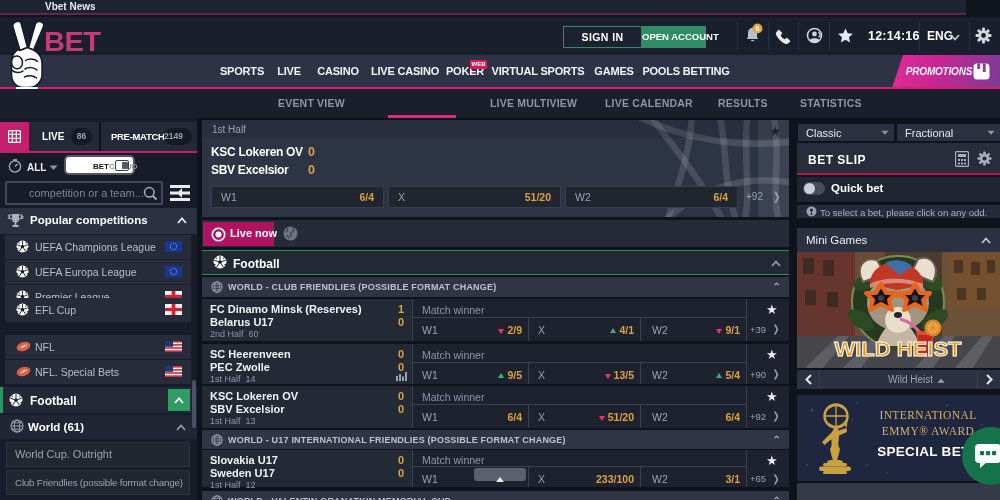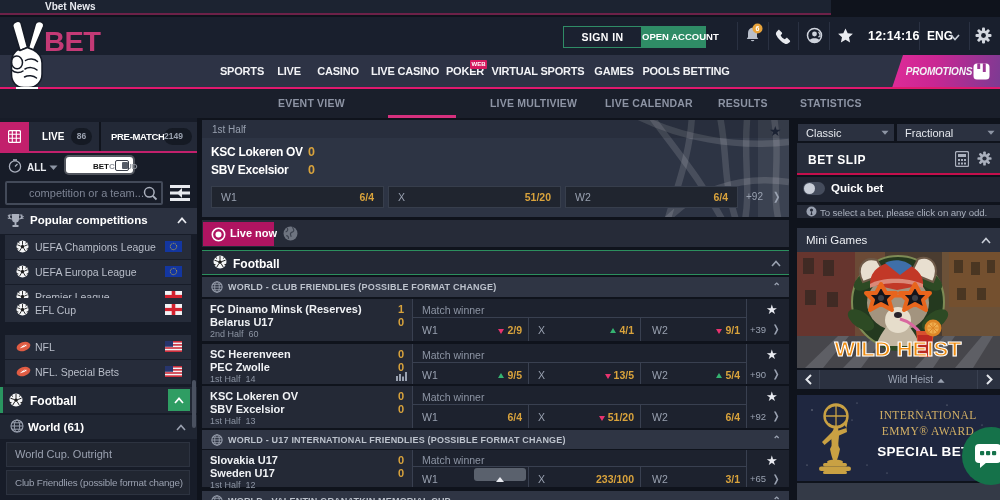--- a/index.html
+++ b/index.html
@@ -1,20 +1,20 @@
 <!DOCTYPE html>
 <html><head>
 <meta charset="utf-8">
 <style>
 * { margin:0; padding:0; box-sizing:border-box; }
 html,body { width:1000px; height:500px; overflow:hidden; background:#0f131c; font-family:"Liberation Sans", sans-serif; }
 #page { position:relative; width:1000px; height:500px; background:#0f131c; overflow:hidden; }
 .abs { position:absolute; }
 
-#newsbar { left:0; top:0; width:831px; height:15px; background:#1c2331; border-bottom:2px solid #6d2148; }
+#newsbar { left:0; top:0; width:966px; height:15px; background:#1c2331; border-bottom:2px solid #6d2148; }
 #newsbar span { position:absolute; left:45px; top:1px; color:#e8eaf0; font-size:10px; font-weight:bold; }
 #header { left:0; top:17px; width:1000px; height:38px; background:#191f2d; }
 #navbar { left:0; top:55px; width:1000px; height:33px; background:#2d3345; }
 #navline { left:0; top:87px; width:1000px; height:2px; background:#e0196e; z-index:40; }
 #subnav { left:0; top:89px; width:1000px; height:29px; background:#1a1f2b; }
 .navitem { position:absolute; top:0; height:33px; line-height:33px; color:#f2f3f6; font-size:11px; font-weight:bold; letter-spacing:-0.2px; white-space:nowrap; }
 .subitem { position:absolute; top:0; height:29px; line-height:29px; color:#8d94a4; font-size:10.5px; font-weight:bold; letter-spacing:0.2px; }
 .hdiv { position:absolute; top:22px; width:1px; height:28px; background:#2a3142; }
 
 #lsb { left:0; top:118px; width:197px; height:382px; background:#171c28; }

